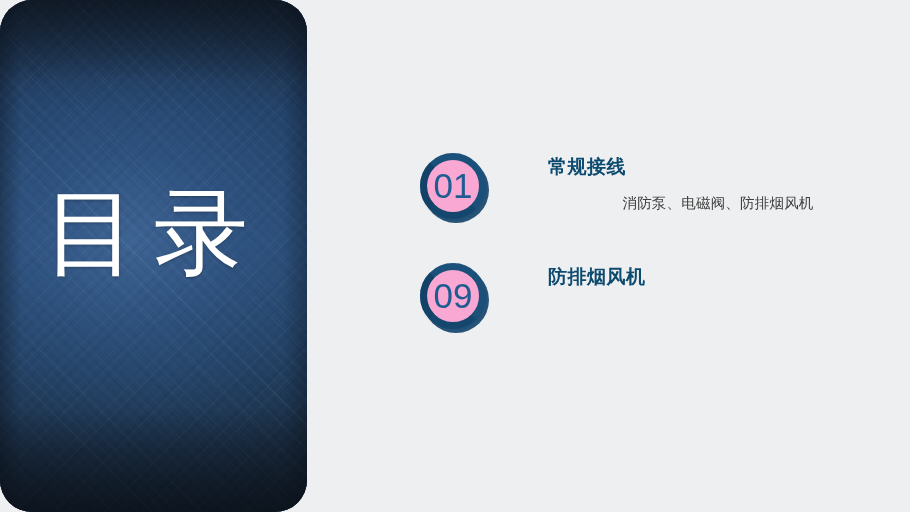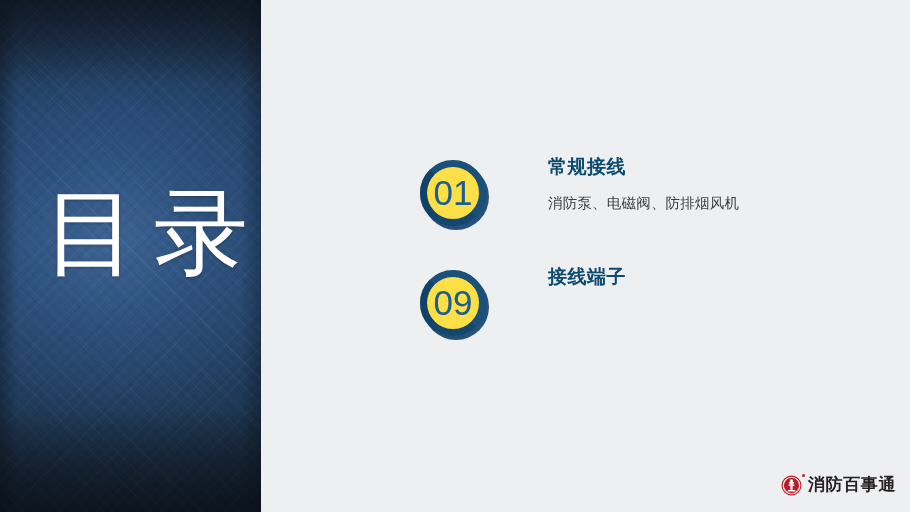--- a/index.html
+++ b/index.html
@@ -20,24 +20,25 @@
     height: 512px;
     background: #eeeff1;
     overflow: hidden;
   }
 
   
   #left-panel {
     position: absolute;
     left: 0;
     top: 0;
-    width: 261px;
+    width: 307px;
     height: 512px;
     overflow: hidden;
     background-color: #234a75;
+    border-radius: 32px;
   }
   
   .panel-grad {
     position: absolute;
     inset: 0;
     background:
       radial-gradient(130% 62% at 42% 47%,
         rgba(62,100,148,0.95) 0%,
         rgba(46,81,126,0.75) 28%,
         rgba(32,58,92,0.45) 55%,
@@ -131,25 +132,25 @@
     display: block;
     width: 470px;
     height: 80px;
   }
   #toc-item-1 { top: 153px; }
   #toc-item-2 { top: 263px; }
 
   .badge {
     position: absolute;
     left: 0;
-    top: 7px;
+    top: 0;
     width: 66px;
     height: 66px;
     border-radius: 50%;
-    background: #fde047;
+    background: #f9a8d4;
     box-sizing: border-box;
     border: 7px solid #1a5079;
     box-shadow:
       3px 4px 0 0 rgba(21,69,108,0.92),
       1px 2px 2px 0 rgba(0,0,0,0.10);
   }
   .badge-ring-inner {
     position: absolute;
     inset: -7px;
     border-radius: 50%;
@@ -189,20 +190,21 @@
     white-space: nowrap;
   }
   .toc-sub {
     margin-top: 14px;
     font-size: 14.5px;
     font-weight: 400;
     color: #3e3e3e;
     line-height: 20px;
     letter-spacing: 0.2px;
     white-space: nowrap;
+    text-align: center;
   }
 
   
   #logo {
     position: absolute;
     right: 14px;
     bottom: 14px;
     display: flex;
     align-items: center;
     height: 26px;
@@ -257,31 +259,19 @@
         <div class="toc-sub">消防泵、电磁阀、防排烟风机</div>
       </div>
     </div>
 
     <div class="toc-item" id="toc-item-2">
       <div class="badge">
         <div class="badge-ring-inner"></div>
         <div class="badge-num">09</div>
       </div>
       <div class="toc-text">
-        <div class="toc-heading">接线端子</div>
+        <div class="toc-heading">防排烟风机</div>
       </div>
     </div>
 
-    <div id="logo">
-      <div class="logo-mark">
-        <svg width="21" height="21" viewBox="0 0 42 42" aria-hidden="true">
-          <circle cx="21" cy="21" r="20" fill="#b4202a"></circle>
-          <circle cx="21" cy="21" r="16.5" fill="none" stroke="#ffffff" stroke-width="2.4"></circle>
-          <path d="M21 8.6 c2.0 0 3.0 1.3 3.0 2.6 0 1.1 -0.7 1.8 -0.7 2.7 h2.9 v3.0 h-2.9 v2.2 h3.4 v3.0 h-3.4 v7.3 h-4.6 v-7.3 h-3.4 v-3.0 h3.4 v-2.2 h-2.9 v-3.0 h2.9 c0 -0.9 -0.7 -1.6 -0.7 -2.7 0 -1.3 1.0 -2.6 3.0 -2.6 z" fill="#ffffff"></path>
-          <rect x="13.2" y="30.2" width="15.6" height="2.9" rx="1.0" fill="#ffffff"></rect>
-        </svg>
-        <div class="logo-dot"></div>
-      </div>
-      <div class="logo-text">消防百事通</div>
-    </div>
 
   </div>
 </div>
 
 </body></html>

